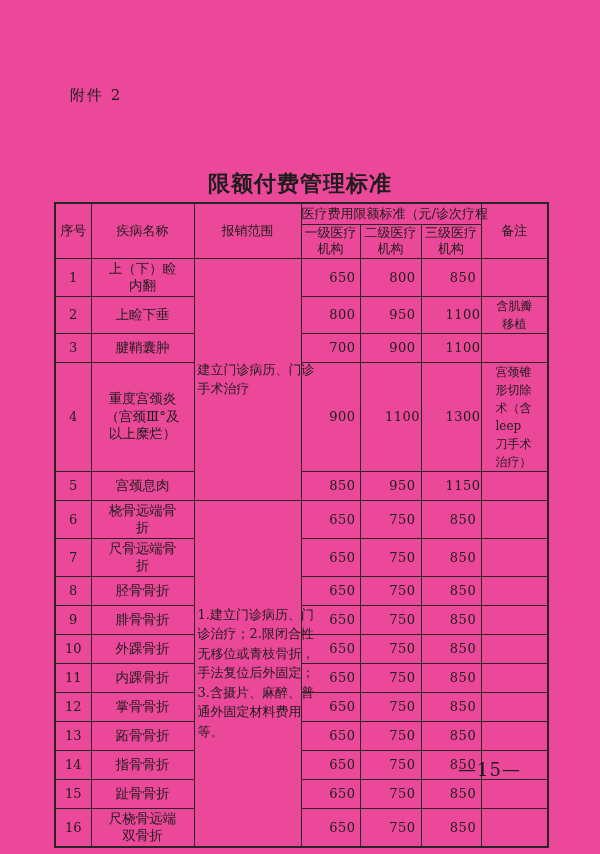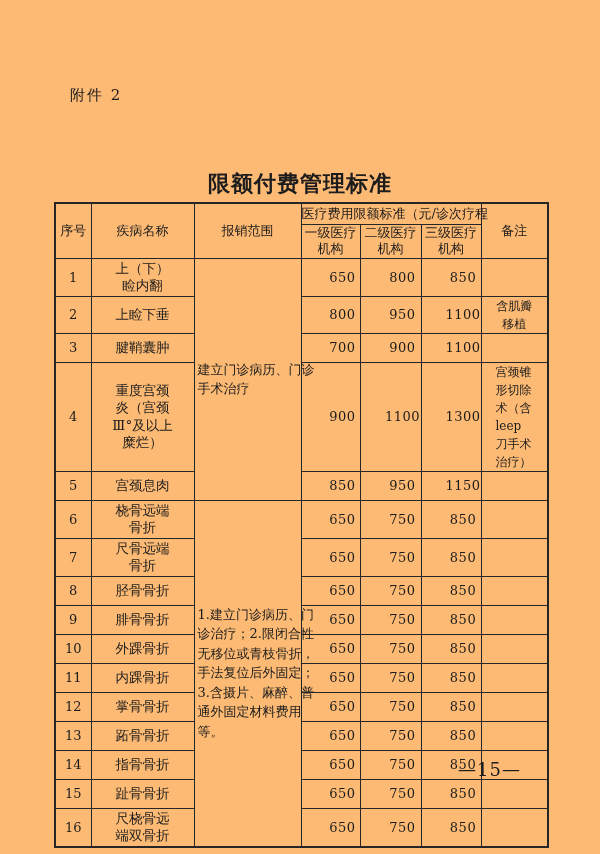--- a/index.html
+++ b/index.html
@@ -1,20 +1,20 @@
 <!DOCTYPE html>
 <html><head>
 <meta charset="utf-8">
 <style>
   html, body { margin: 0; padding: 0; }
   .page {
     position: relative;
     width: 600px;
     height: 854px;
-    background: #fdba74;
+    background: #ec4899;
     font-family: "DejaVu Serif", "Liberation Serif", serif;
     color: #1c1c1c;
     overflow: hidden;
   }
   .attachment {
     position: absolute;
     left: 70px;
     top: 86px;
     font-size: 15px;
     letter-spacing: 2px;
@@ -56,21 +56,21 @@
     font-size: 13px;
     line-height: 1.25;
   }
   th.fee-group {
     font-size: 12px;
     white-space: nowrap;
     text-align: center;
   }
   .fee-table tbody tr { height: 29px; }
   td.cell-no { font-size: 13px; }
-  td.cell-disease { font-size: 13.5px; line-height: 1.3; padding: 1px 19px; }
+  td.cell-disease { font-size: 13.5px; line-height: 1.3; padding: 1px 12px; }
   td.cell-amount { font-size: 13px; letter-spacing: 0.5px; padding-left: 24px; }
   td.cell-remark { font-size: 12px; line-height: 1.5; padding: 0 14px; }
   td.cell-remark.left-align { text-align: left; }
   td.cell-scope { text-align: left; vertical-align: middle; }
   .scope-inner {
     width: 119px;
     margin-left: 3px;
     font-size: 13px;
     line-height: 1.5;
     text-align: left;

